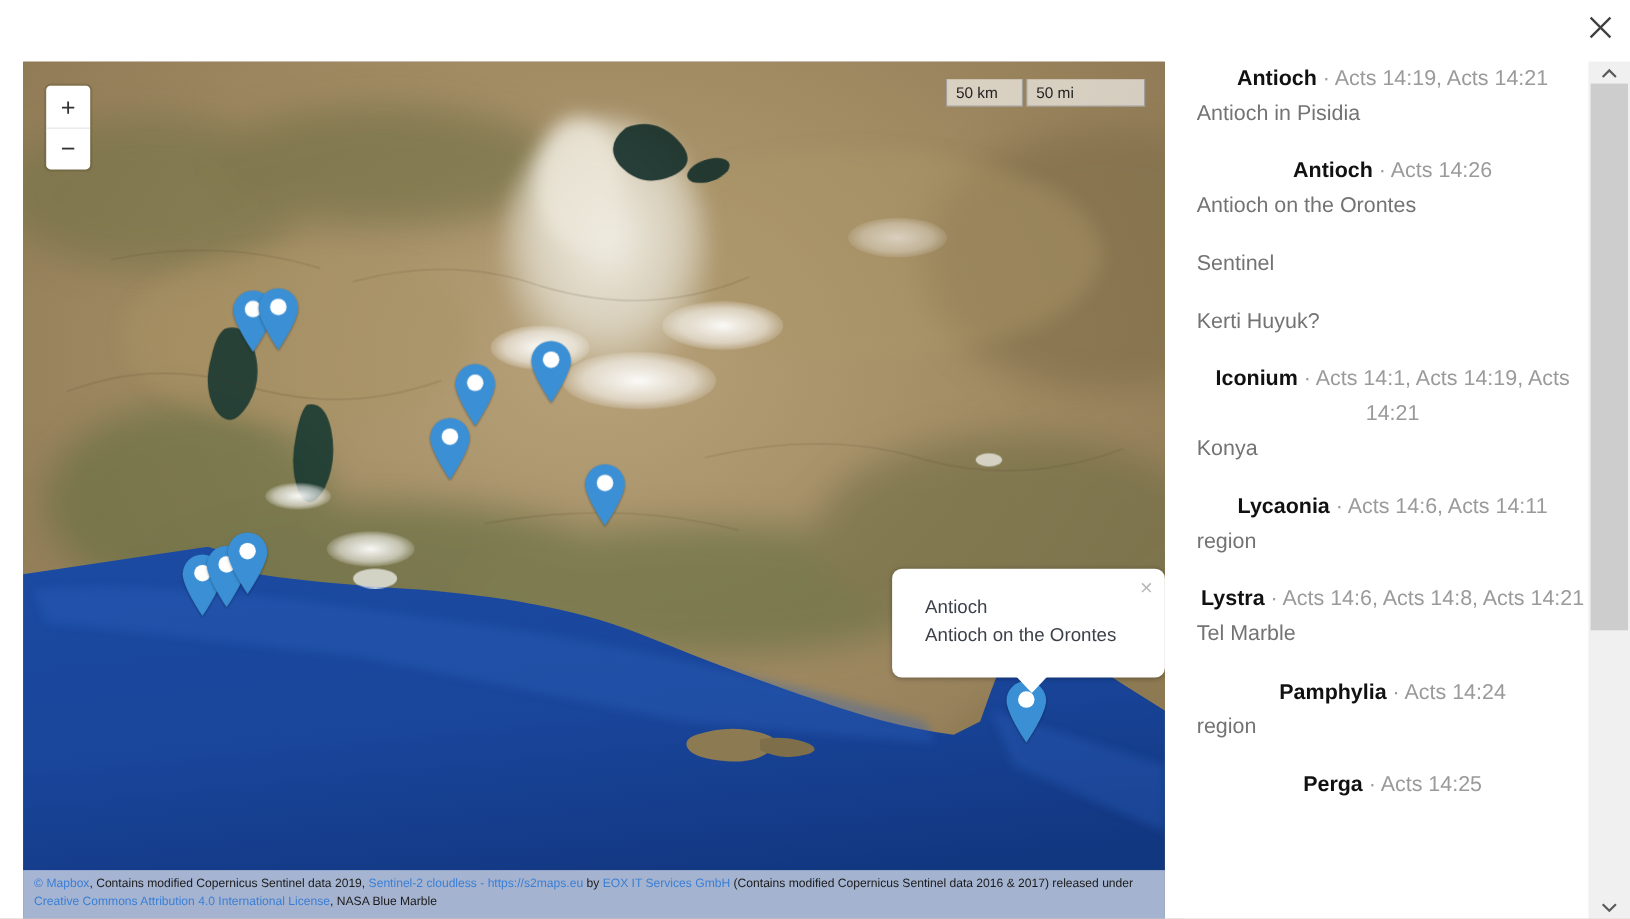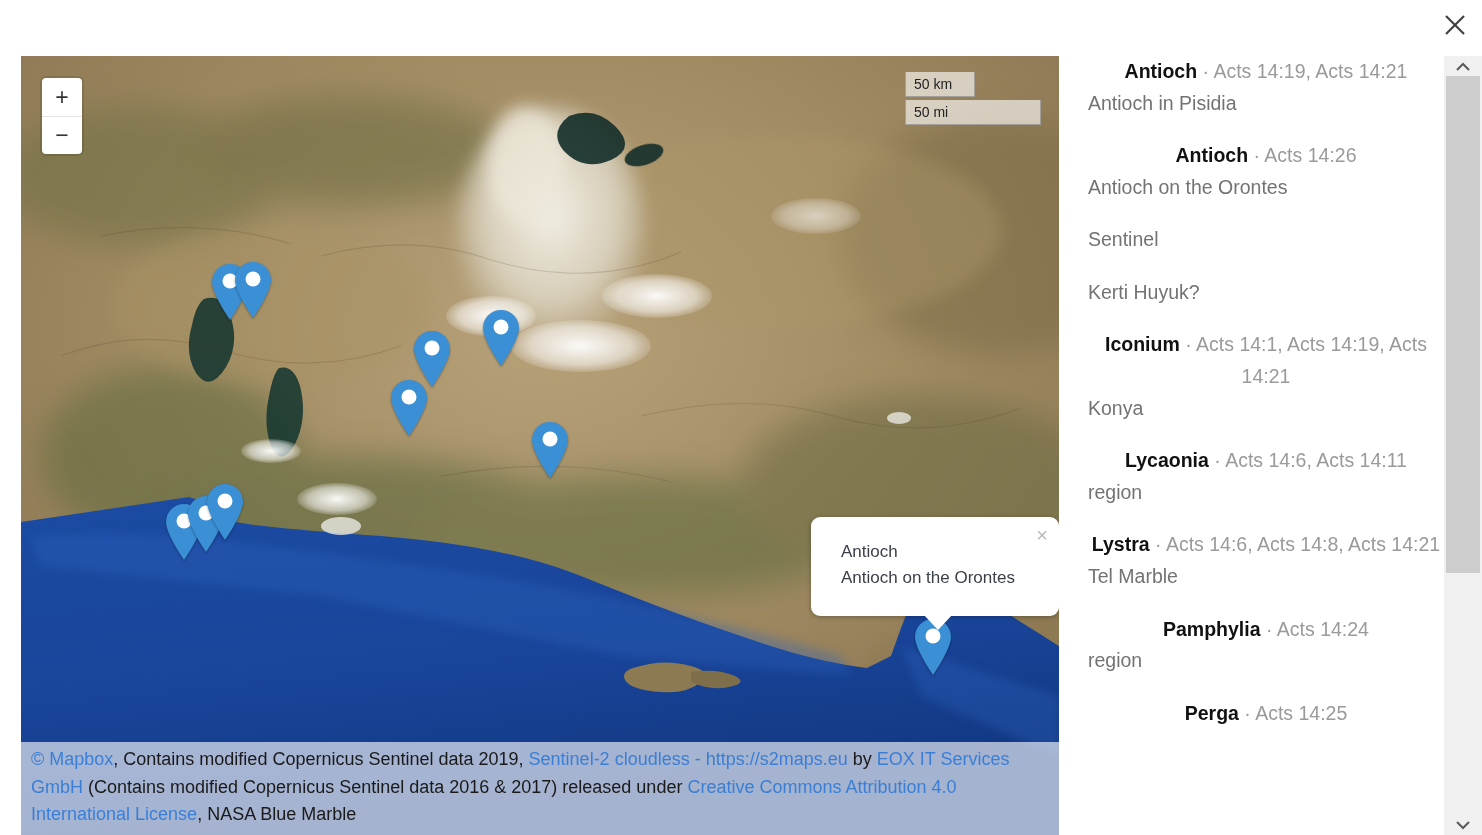--- a/index.html
+++ b/index.html
@@ -39,31 +39,31 @@
   .zoom-btn {
     height: 38px; width: 40px;
     display:flex; align-items:center; justify-content:center;
     font-size: 23px; color:#333; cursor:pointer; user-select:none;
     font-family:"Liberation Sans", sans-serif; line-height:1;
   }
   .zoom-btn + .zoom-btn { border-top: 1px solid #e4e4e4; }
 
   
   .scales { position:absolute; right: 18px; top: 16px; z-index:6;
-            display:flex; flex-direction:column; align-items:flex-start; gap:3px; }
+            display:flex; flex-direction:row; align-items:flex-start; gap:3px; }
   .scale-bar {
     background: rgba(255,255,255,0.62);
     border: 1px solid rgba(120,120,120,0.55);
     border-top: none;
     color:#222; font-size:14px; line-height:1;
     padding: 5px 6px 5px 8px;
     font-family:"Liberation Sans", sans-serif;
   }
   .scale-km { width: 70px; }
-  .scale-mi { width: 136px; }
+  .scale-mi { width: 108px; }
 
   
   .popup { position:absolute; left: 790px; top: 461px; z-index: 8; width: 248px; }
   .popup-box {
     background:#fff; border-radius:9px; padding: 22px 26px 24px 30px;
     box-shadow: 0 1px 5px rgba(0,0,0,0.28);
     position:relative; font-size: 17px; color:#3a3f48; line-height: 1.55;
   }
   .popup-tip {
     position:absolute; left: 112px; bottom: -14px;
@@ -80,21 +80,21 @@
 
   
   .marker { position:absolute; z-index: 5; width: 44px; height: 60px; cursor:pointer; }
   .marker svg { display:block; width:100%; height:100%;
                 filter: drop-shadow(0 1px 1px rgba(0,0,0,0.35)); }
 
   
   .attrib {
     position:absolute; left:0; right:0; bottom:0; z-index: 7;
     background: rgba(255,255,255,0.62);
-    color:#1a1a1a; font-size: 18px; line-height: 1.53;
+    color:#1a1a1a; font-size: 11px; line-height: 1.53;
     padding: 4px 10px 6px 10px;
     font-family:"Liberation Sans", sans-serif;
   }
   .attrib a { color:#3a7fd5; text-decoration:none; }
 
   
   .sidebar {
     position:absolute; left: 1076px; top: 56px;
     width: 368px; height: 779px;
     overflow: hidden; background:#fff;

